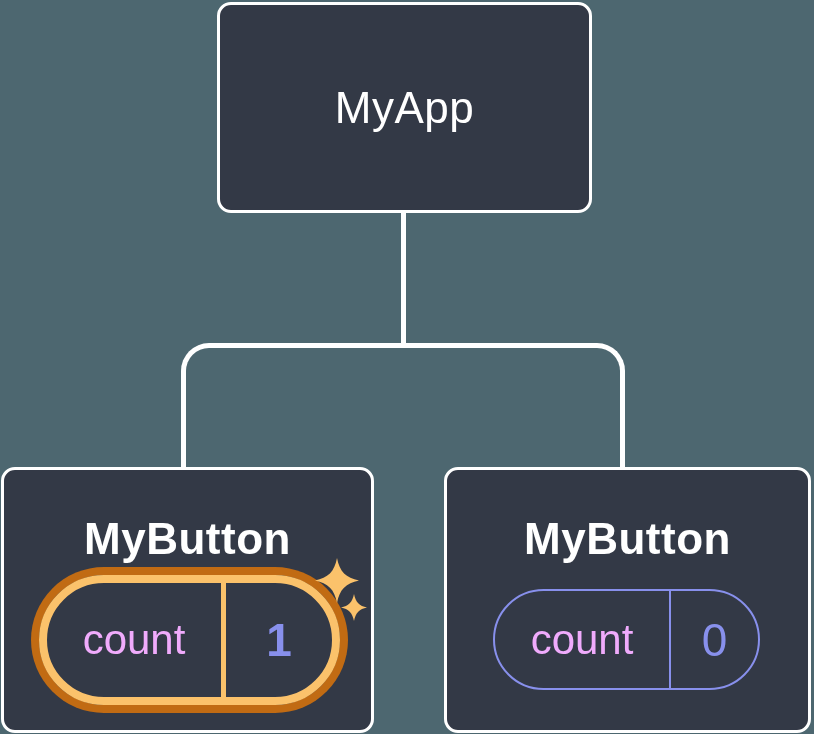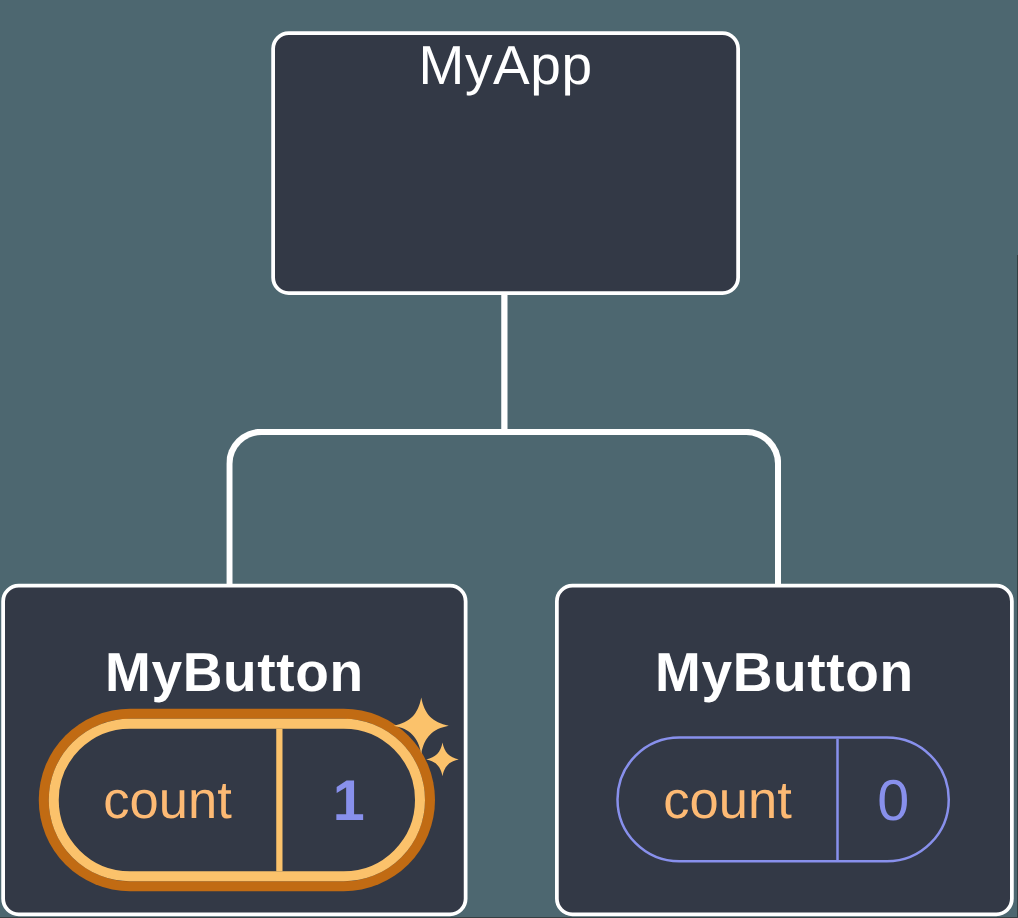--- a/index.html
+++ b/index.html
@@ -20,23 +20,22 @@
     position: absolute;
     background: #333946;
     border: 3px solid #FFFFFF;
     border-radius: 14px;
     box-sizing: border-box;
   }
   .node-root {
     left: 217px; top: 2px;
     width: 375px; height: 211px;
     display: flex;
-    align-items: flex-start;
+    align-items: center;
     justify-content: center;
-    margin-top: 23px;
   }
   .node-child-left  { left: 1px;   top: 467px; width: 373px; height: 266px; }
   .node-child-right { left: 444px; top: 467px; width: 367px; height: 266px; }
   .node-title {
     color: #FFFFFF;
     font-size: 44px;
     font-weight: 500;
     letter-spacing: 0.5px;
     white-space: nowrap;
   }
@@ -88,21 +87,21 @@
   
   .pill-cell-label {
     display: flex;
     align-items: center;
     justify-content: center;
     box-sizing: border-box;
   }
   .cell-label { width: 174px; }
   .cell-value { flex: 1; }
   .state-label {
-    color: #fdba74;
+    color: #f0abfc;
     font-size: 42px;
     white-space: nowrap;
   }
   .state-value {
     color: #8890EC;
     font-size: 46px;
   }
   .value-bold { font-weight: bold; }
   .divider-plain {
     width: 2px;

